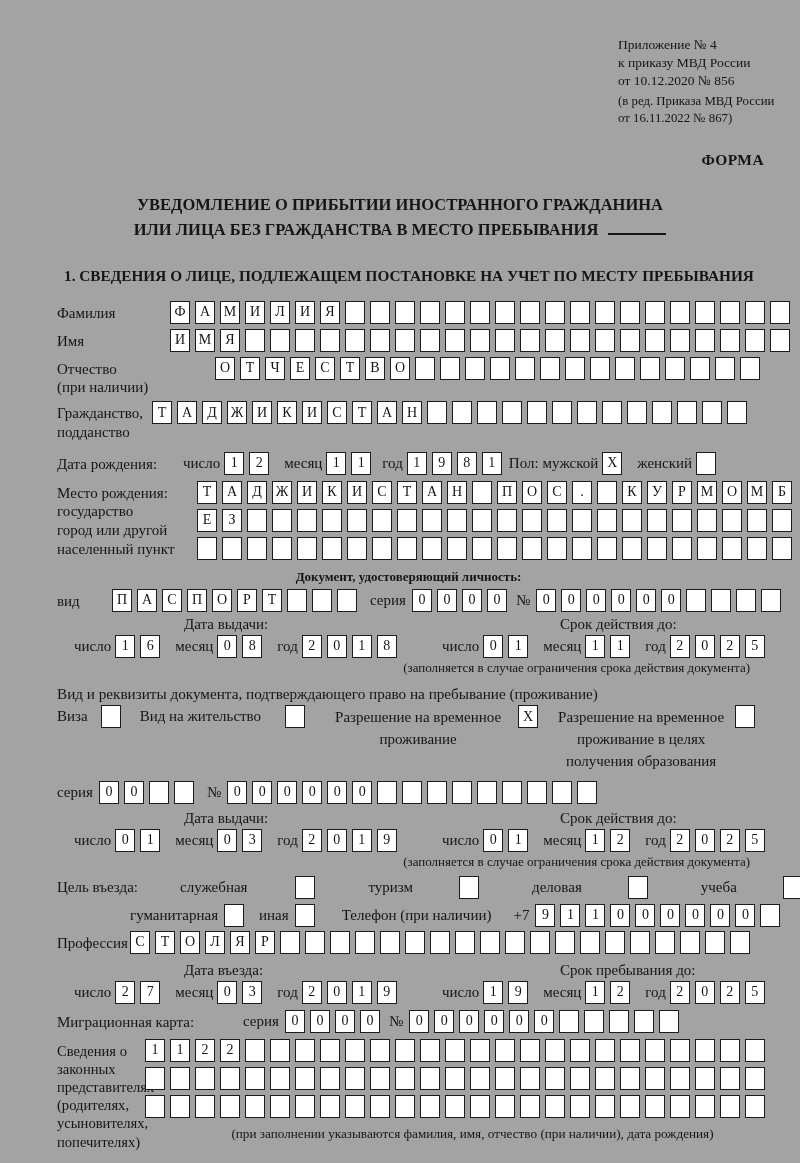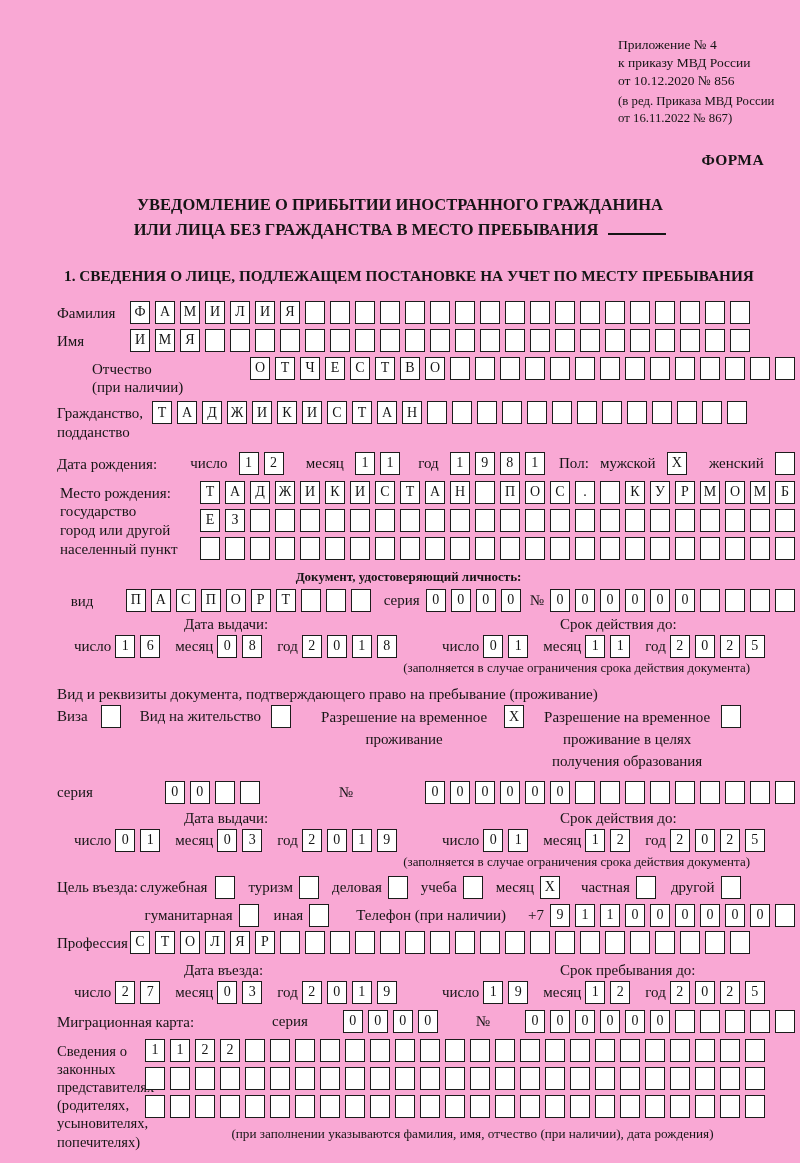--- a/index.html
+++ b/index.html
@@ -1,19 +1,19 @@
 <!DOCTYPE html>
 <html><head>
 <meta charset="utf-8">
 <style>
   html,body{margin:0;padding:0;background:#ffffff;}
   .page{
     position:relative;
     width:800px;height:1163px;
-    background:#f9a8d4;
+    background:#a3a3a3;
     font-family:"Liberation Serif","DejaVu Serif",serif;
     color:#151515;
     overflow:hidden;
     box-sizing:border-box;
     padding-top:36px;
   }
   .appendix{margin-left:618px;font-size:13.5px;line-height:1.32;}
   .edsub{margin-top:4px;font-size:12.8px;line-height:1.32;}
   .forma{margin:24px 36px 0 0;text-align:right;font-weight:bold;font-size:15.5px;letter-spacing:.4px;}
   .title{margin-top:24px;text-align:center;font-weight:bold;font-size:16.5px;line-height:1.5;}
@@ -42,21 +42,21 @@
   .note{font-size:13px;}
   .rnote{text-align:right;padding-right:50px;margin-top:2px;}
   .ilabel{flex:none;padding-top:3px;margin-right:6px;}
   .mgl8{margin-left:8px;}
   .mgl10{margin-left:10px;}
   .optxt{display:inline-block;text-align:center;line-height:1.45;padding-top:2px;}
   .optblock{display:flex;align-items:flex-start;}
   .vstack{display:flex;flex-direction:column;}
   .vstack .strip{margin-bottom:5px;}
   .repnote{font-size:13.2px;text-align:center;margin-top:3px;}
-  .mb5{margin-bottom:5px;} .mb4{margin-bottom:4px;justify-content:flex-end;} .mb6{margin-bottom:6px;justify-content:space-between;}
+  .mb5{margin-bottom:5px;gap:40px;} .mb4{margin-bottom:4px;} .mb6{margin-bottom:6px;}
   .mb8{margin-bottom:8px;} .mb10{margin-bottom:10px;} .mb2{margin-bottom:2px;}
   .doc-heading{font-weight:bold;font-size:13px;text-align:center;margin:2px 40px 4px 0;}
   .intro{font-size:15.2px;line-height:1.55;}
 </style>
 </head>
 <body>
 
 <div class="page">
 
   <div class="appendix">
@@ -411,21 +411,21 @@
     </div>
     <div class="note rnote mb6">(заполняется в случае ограничения срока действия документа)</div>
 
     <div class="intro">Вид и реквизиты документа, подтверждающего право на пребывание (проживание)</div>
 
     <div class="frow mb8">
       <span class="ilabel" style="margin-right:13px">Виза</span>
       <span class="strip">
           <span class="cell"></span>
         </span>
-      <span class="ilabel" style="margin-left:14px;margin-right:10px">Вид на жительство</span>
+      <span class="ilabel" style="margin-left:14px;margin-right:24px">Вид на жительство</span>
       <span class="strip">
           <span class="cell"></span>
         </span>
       <span class="optblock" style="margin-left:16px">
         <span class="optxt" style="width:184px">
           <span>Разрешение на временное</span><br>
           <span>проживание</span>
         </span>
         <span class="strip" style="margin-left:8px">
             <span class="cell">X</span>

